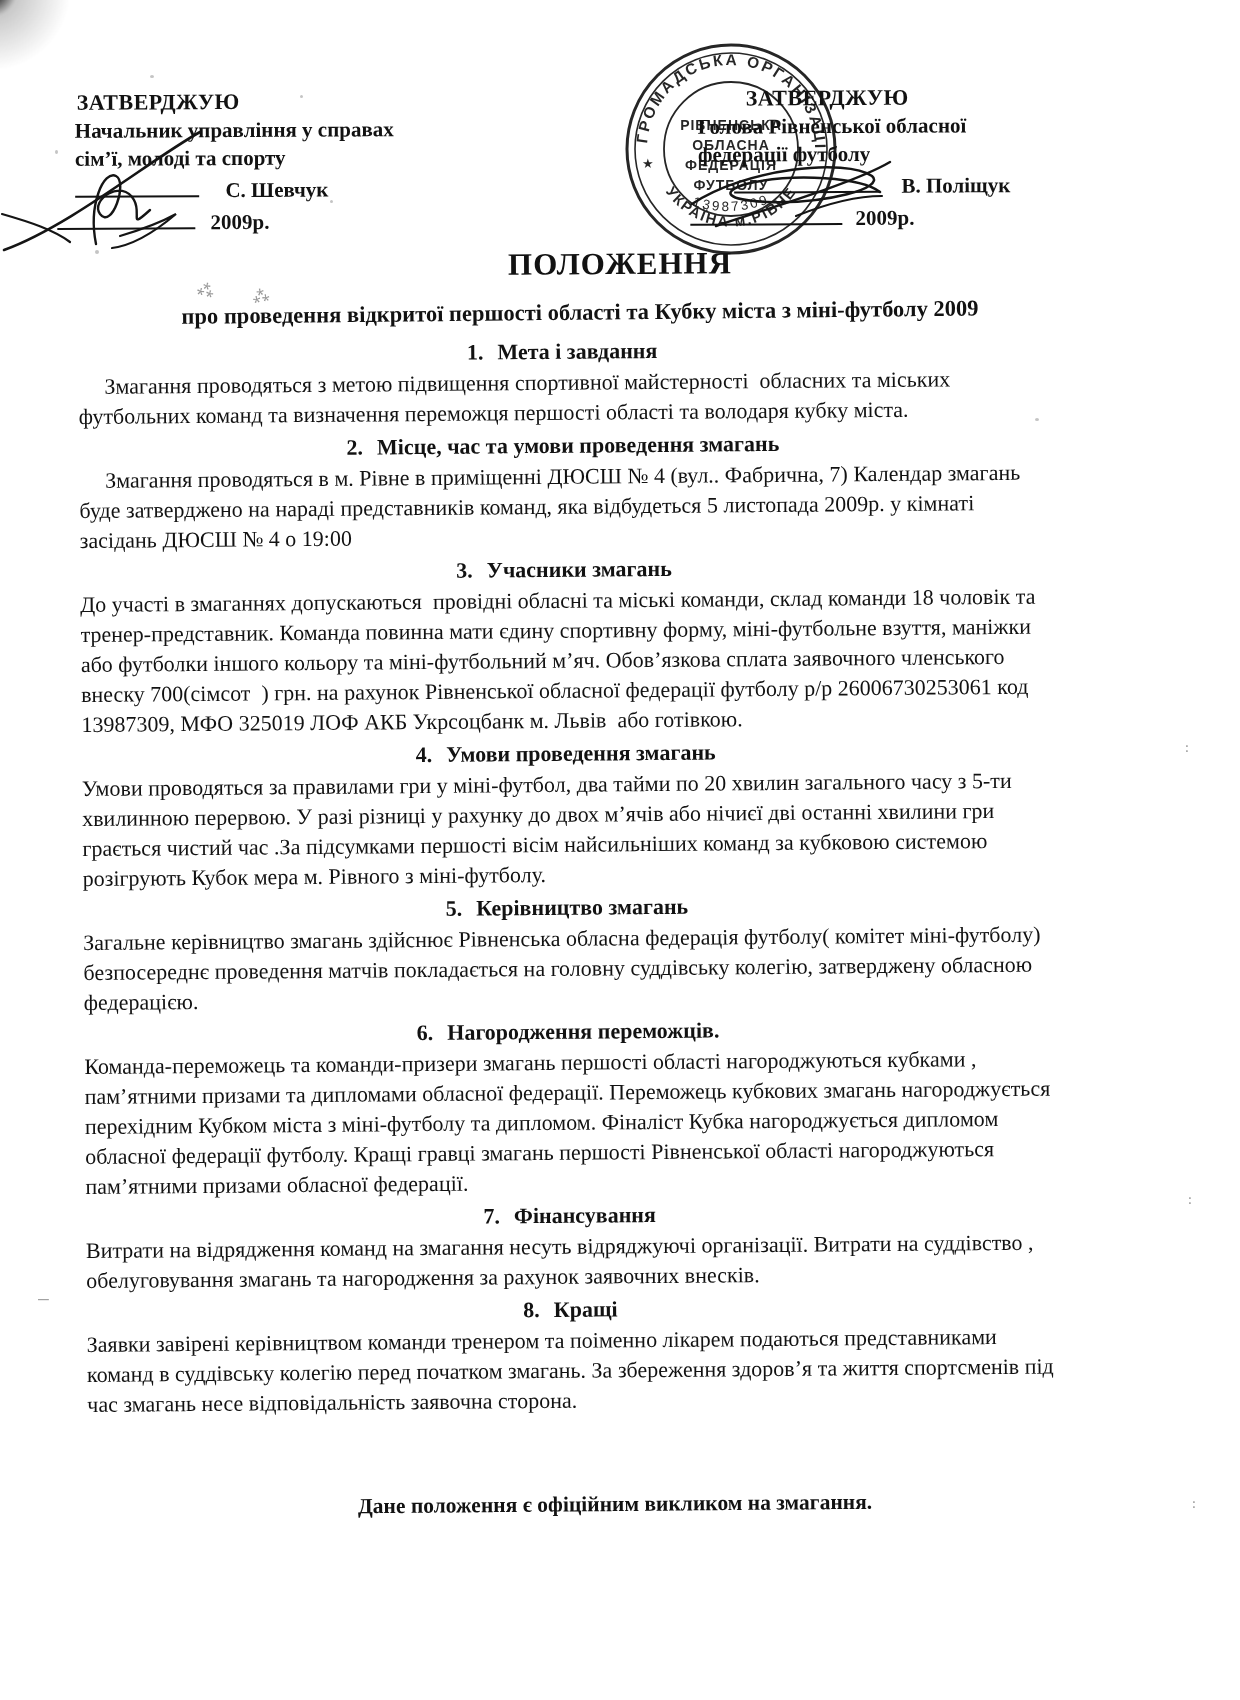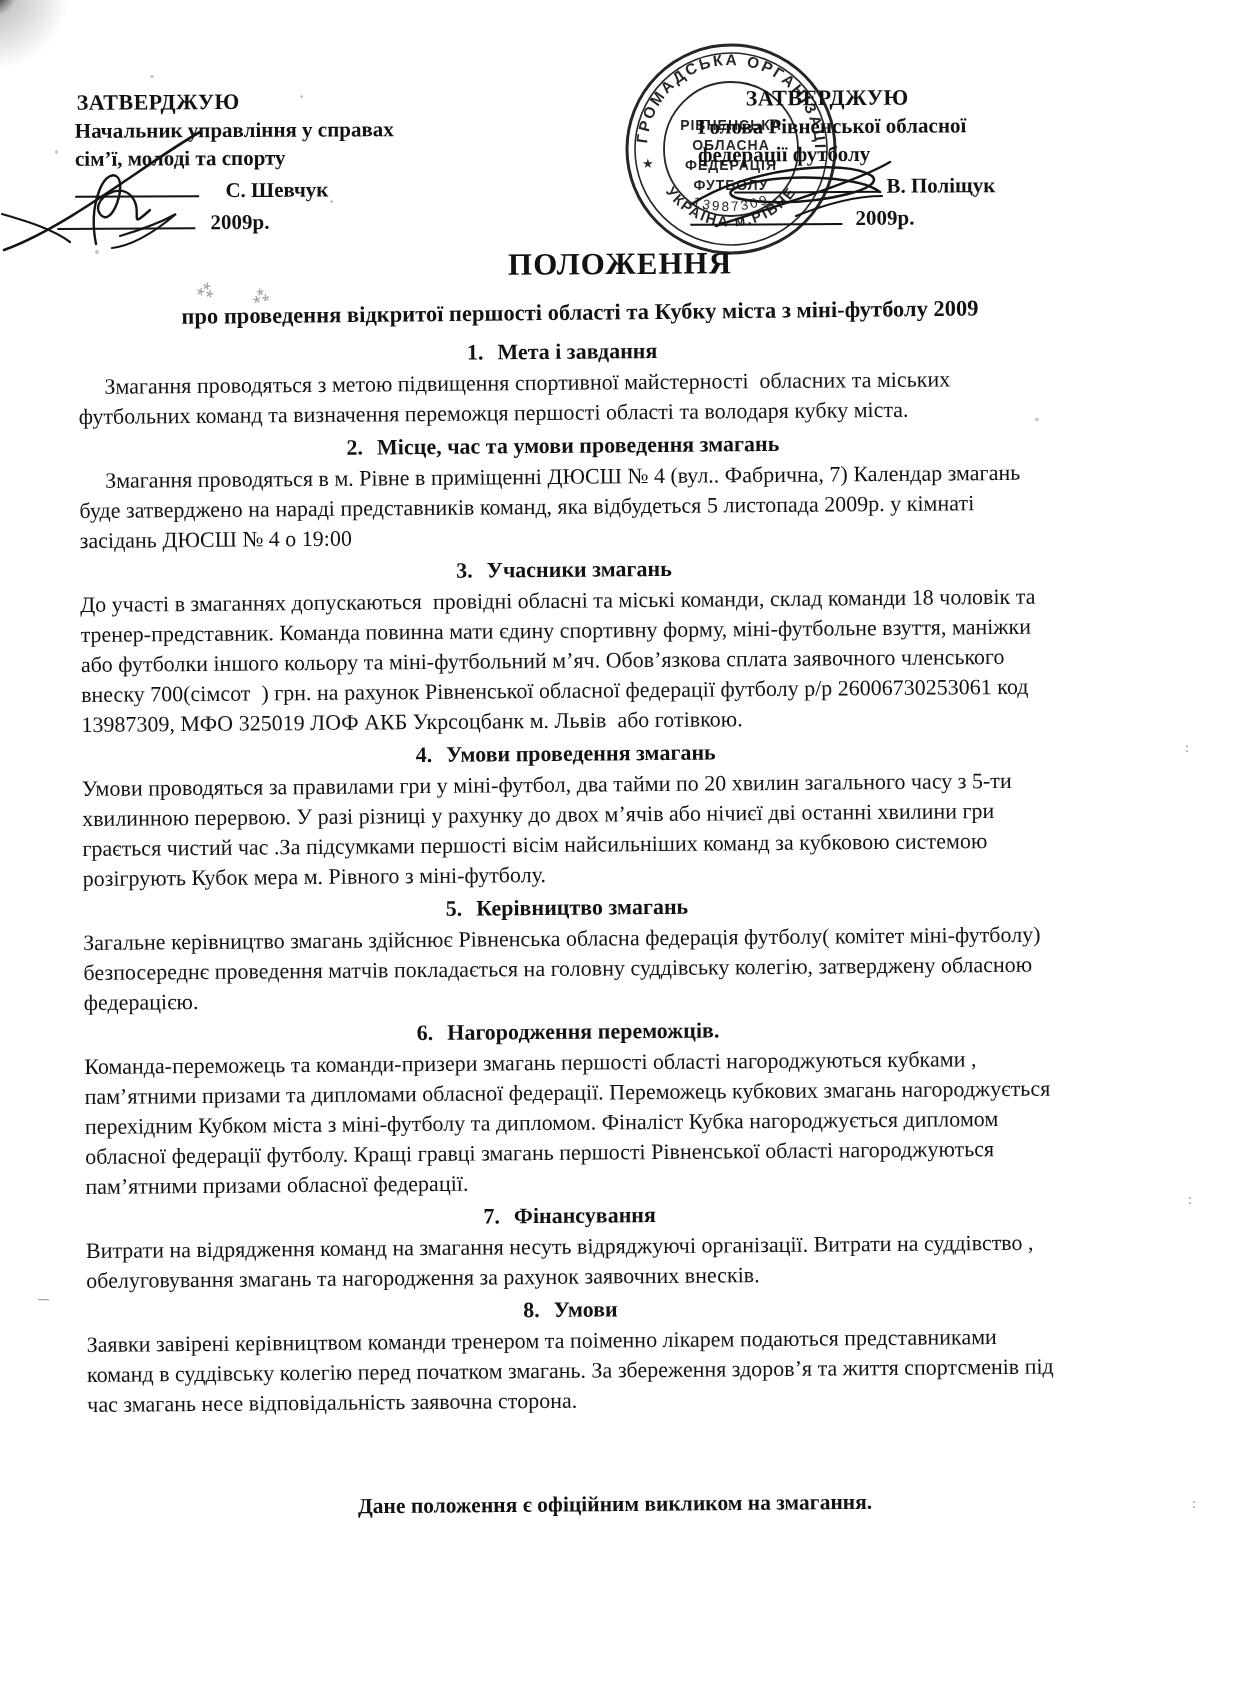--- a/index.html
+++ b/index.html
@@ -133,21 +133,21 @@
       <span style="margin-left:10px;">2009р.</span>
     </div>
   </div>
 
   <div class="approval approval-right">
     <div class="approve-label">ЗАТВЕРДЖУЮ</div>
     <div class="sub-line">Голова Рівненської обласної</div>
     <div class="sub-line">федерації футболу</div>
     <div class="sig-row">
       <span class="sig-line" style="width:146px;margin-left:58px;"></span>
-      <span style="margin-left:1px;">В. Поліщук</span>
+      <span style="margin-left:16px;">В. Поліщук</span>
     </div>
     <div class="sig-row">
       <span class="sig-line" style="width:152px;margin-left:14px;"></span>
       <span style="margin-left:8px;">2009р.</span>
     </div>
   </div>
 
   <svg class="sig-svg" style="left:0;top:118px;" width="370" height="140" viewBox="0 0 370 140">
     <path d="M 4,132 C 70,108 150,42 200,14" stroke-width="2.6"></path>
     <path d="M 96,126 C 88,86 104,52 116,58 C 128,64 112,112 100,96 C 90,82 122,60 134,82 C 142,96 128,112 150,92" stroke-width="2.4"></path>
@@ -194,21 +194,21 @@
       <div class="sec-h"><span class="sec-num">6.</span><span>Нагородження переможців.</span></div>
       <p class="sec-p">Команда-переможець та команди-призери змагань першості області нагороджуються кубками , пам’ятними призами та дипломами обласної федерації. Переможець кубкових змагань нагороджується перехідним Кубком міста з міні-футболу та дипломом. Фіналіст Кубка нагороджується дипломом обласної федерації футболу. Кращі гравці змагань першості Рівненської області нагороджуються пам’ятними призами обласної федерації.</p>
     </div>
 
     <div class="section">
       <div class="sec-h"><span class="sec-num">7.</span><span>Фінансування</span></div>
       <p class="sec-p">Витрати на відрядження команд на змагання несуть відряджуючі організації. Витрати на суддівство , обелуговування змагань та нагородження за рахунок заявочних внесків.</p>
     </div>
 
     <div class="section">
-      <div class="sec-h"><span class="sec-num">8.</span><span>Умови</span></div>
+      <div class="sec-h"><span class="sec-num">8.</span><span>Кращі</span></div>
       <p class="sec-p">Заявки завірені керівництвом команди тренером та поіменно лікарем подаються представниками команд в суддівську колегію перед початком змагань. За збереження здоров’я та життя спортсменів під час змагань несе відповідальність заявочна сторона.</p>
     </div>
 
   </div>
 
   <div class="doc-footer">Дане положення є офіційним викликом на змагання.</div>
 
 </div>
 
 </body></html>

